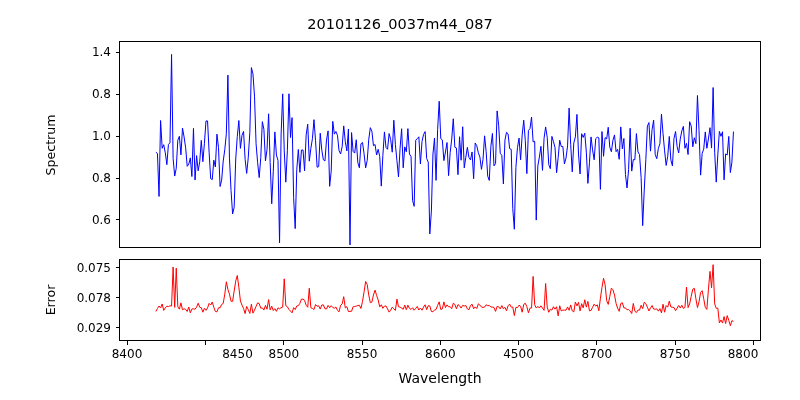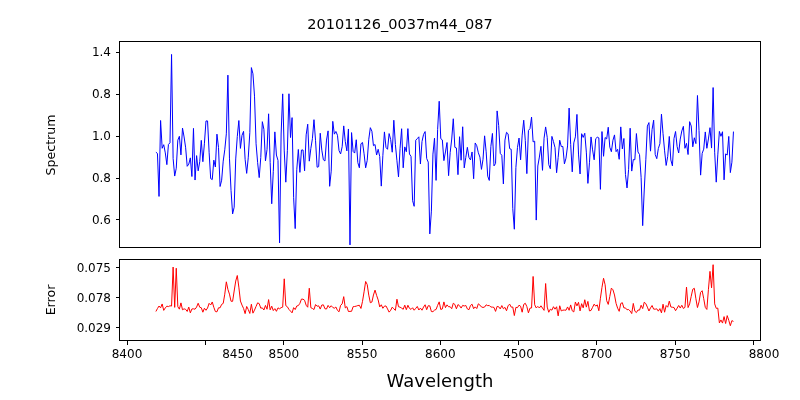--- a/index.html
+++ b/index.html
@@ -27,21 +27,21 @@
 
   
   .ticklabel{position:absolute;font-size:12px;color:#000000;white-space:nowrap;}
   .ticklabel-y{text-align:right;transform:translateY(-50%);}
   .ticklabel-x{text-align:center;transform:translateX(-50%);}
 
   
   .axis-label-y{position:absolute;font-size:12.6px;color:#000000;white-space:nowrap;
                 transform-origin:50% 50%;transform:translate(-50%,-50%) rotate(-90deg);}
   #xlabel{position:absolute;top:370px;left:440px;transform:translateX(-50%);
-          font-size:18px;color:#000000;white-space:nowrap;}
+          font-size:14px;color:#000000;white-space:nowrap;}
 </style>
 </head>
 <body>
 
 <div id="figure">
 
   <div id="title">20101126_0037m44_087</div>
 
   <div id="axes-top" class="axes-frame">
     <div class="plotclip">
@@ -94,17 +94,17 @@
   <div class="tick tick-x" style="left:752.8px;top:341px;"></div>
 
   <div class="ticklabel ticklabel-x" style="left:127px;top:347px;">8400</div>
   <div class="ticklabel ticklabel-x" style="left:205.5px;top:347px;margin-left:32px;">8450</div>
   <div class="ticklabel ticklabel-x" style="left:283.8px;top:347px;">8500</div>
   <div class="ticklabel ticklabel-x" style="left:362px;top:347px;">8550</div>
   <div class="ticklabel ticklabel-x" style="left:440.3px;top:347px;">8600</div>
   <div class="ticklabel ticklabel-x" style="left:518.5px;top:347px;">4500</div>
   <div class="ticklabel ticklabel-x" style="left:596.8px;top:347px;">8700</div>
   <div class="ticklabel ticklabel-x" style="left:675px;top:347px;">8750</div>
-  <div class="ticklabel ticklabel-x" style="left:743px;top:347px;margin-left:21px;">8800</div>
+  <div class="ticklabel ticklabel-x" style="left:743px;top:347px;">8800</div>
 
   <div id="xlabel">Wavelength</div>
 
 </div>
 
 </body></html>

